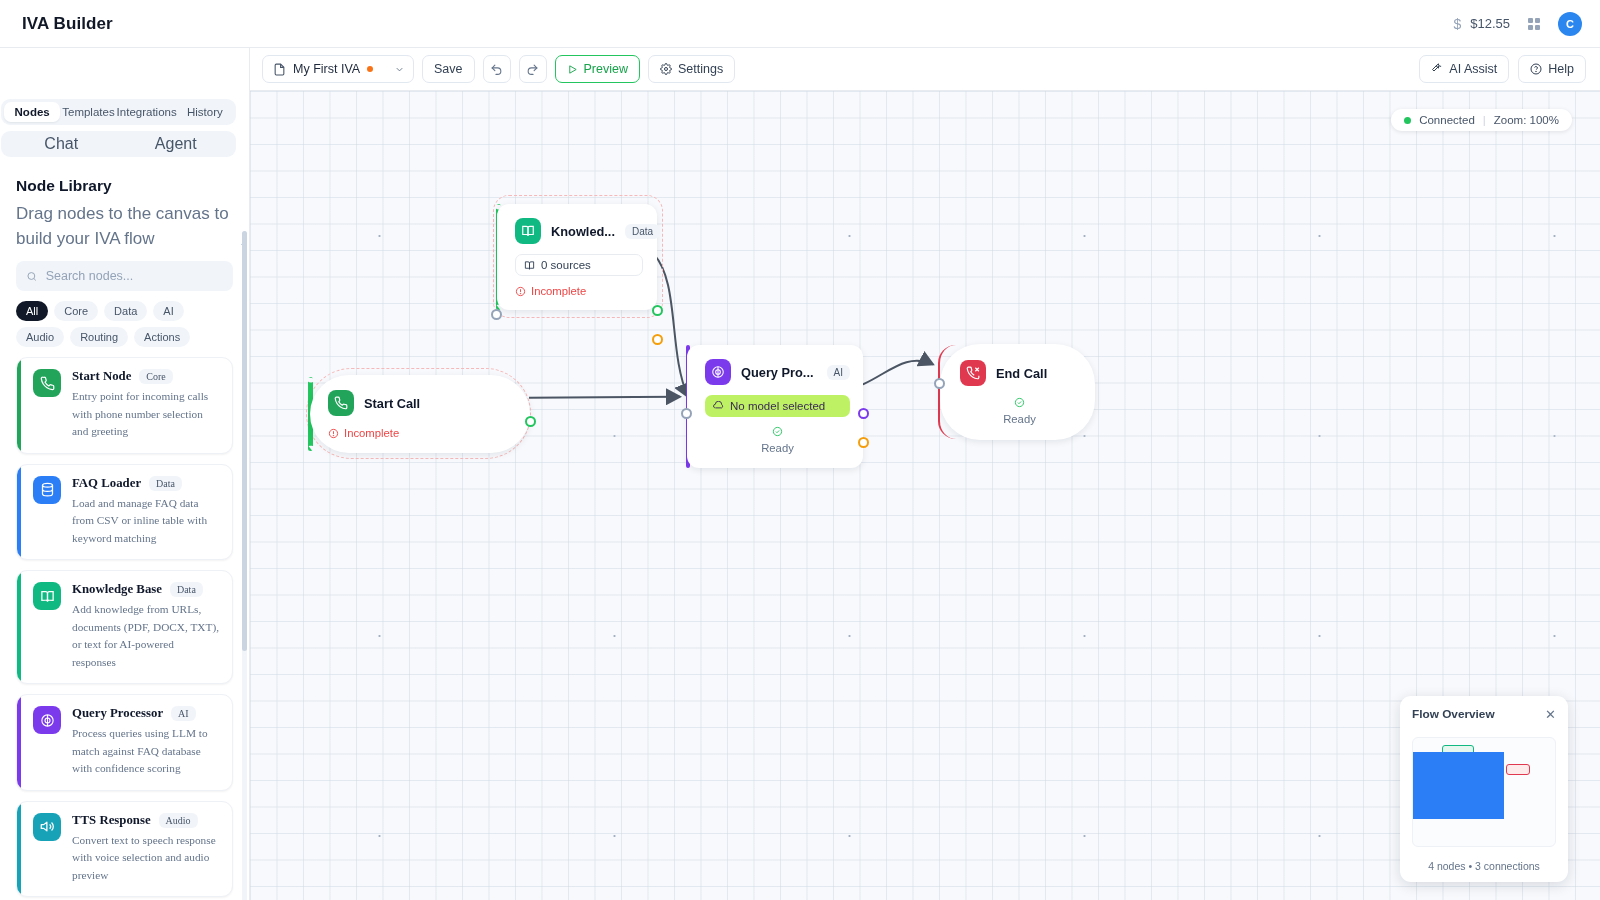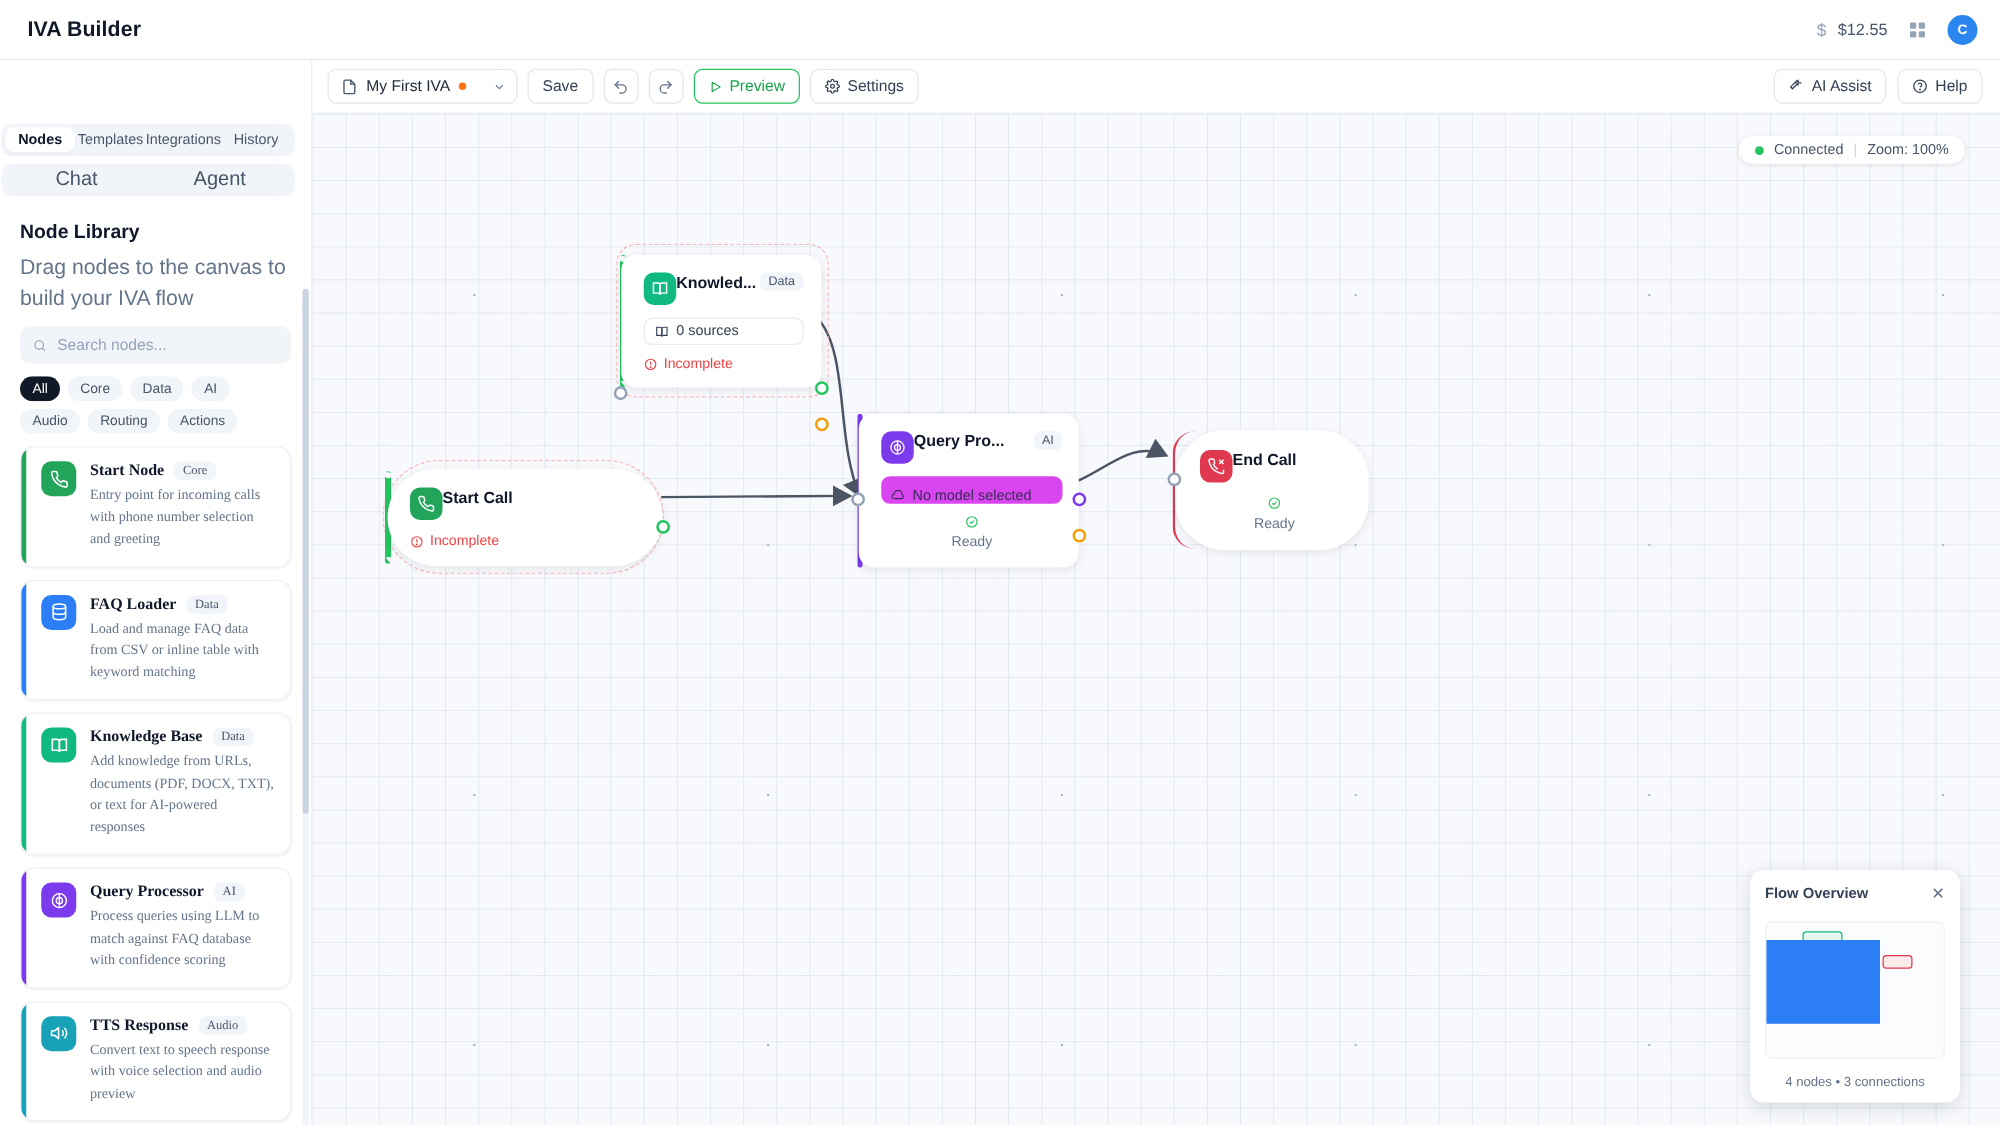--- a/index.html
+++ b/index.html
@@ -159,21 +159,21 @@
   }
   .status-badge .dot { width: 7px; height: 7px; border-radius: 50%; background: #22c55e; }
   .status-badge .sep { color: #cbd5e1; }
 
   
   .fnode { position: absolute; }
   .fnode .card {
     background: #fff; border-radius: 12px; position: relative;
     box-shadow: 0 2px 7px rgba(15,23,42,.09);
   }
-  .fn-head { display: flex; align-items: flex-start; }
+  .fn-head { display: flex; align-items: center; gap: 10px; }
   .fn-icon {
     width: 26px; height: 26px; border-radius: 8px; flex: 0 0 26px;
     display: flex; align-items: center; justify-content: center; color: #fff;
   }
   .fn-title { font-size: 12.8px; font-weight: 700; color: #0f172a; }
   .fn-tag { font-size: 10px; color: #475569; background: #f1f5f9; padding: 2px 7px; border-radius: 6px; }
   .fn-field {
     margin-top: 10px; border-radius: 7px; height: 22px;
     display: flex; align-items: center; gap: 6px; padding: 0 8px;
     font-size: 11.5px;
@@ -512,36 +512,36 @@
                 <circle cx="12" cy="12" r="9"></circle>
                 <path d="M12 7v6"></path>
                 <circle cx="12" cy="16.5" r=".7" fill="#ef4444"></circle>
               </svg>
             <span>Incomplete</span>
           </div>
         </div>
         <span class="port green" style="right:-6px; top:41px;"></span>
       </div>
 
-      <div class="fnode" style="left:437px; top:240px; width:176px;">
+      <div class="fnode" style="left:437px; top:254px; width:176px;">
         <div style="position:absolute; left:-1px; top:0; bottom:0; width:4px; background:#7c3aed; border-radius:3px;"></div>
         <div class="card" style="padding:14px 13px 14px 18px;">
           <div class="fn-head">
             <span class="fn-icon" style="background:#7c3aed">
               <svg width="14" height="14" viewBox="0 0 24 24" fill="none" stroke="#fff" stroke-width="1.8">
                   <circle cx="12" cy="12" r="9"></circle>
                   <path d="M12 3v18"></path>
                   <path d="M12 8c-3 0-4 1.5-4 4s1 4 4 4"></path>
                   <path d="M12 8c3 0 4 1.5 4 4s-1 4-4 4"></path>
                 </svg>
             </span>
             <span class="fn-title" style="flex:1">Query Pro...</span>
             <span class="fn-tag">AI</span>
           </div>
-          <div class="fn-field" style="background:#d946ef; color:#3b2a57;align-items:flex-end;">
+          <div class="fn-field" style="background:#bef264; color:#3b2a57;">
             <svg width="11" height="11" viewBox="0 0 24 24" fill="none" stroke="#3b2a57" stroke-width="2">
                 <path d="M4 15a4 4 0 0 1 1-7.8A5 5 0 0 1 19 8a4 4 0 0 1 0 7H5"></path>
               </svg>
             <span>No model selected</span>
           </div>
           <div class="fn-status st-ready">
             <svg width="11" height="11" viewBox="0 0 24 24" fill="none" stroke="#22c55e" stroke-width="2">
                 <circle cx="12" cy="12" r="9"></circle>
                 <path d="M8.5 12.2l2.4 2.4 4.6-4.8"></path>
               </svg>

